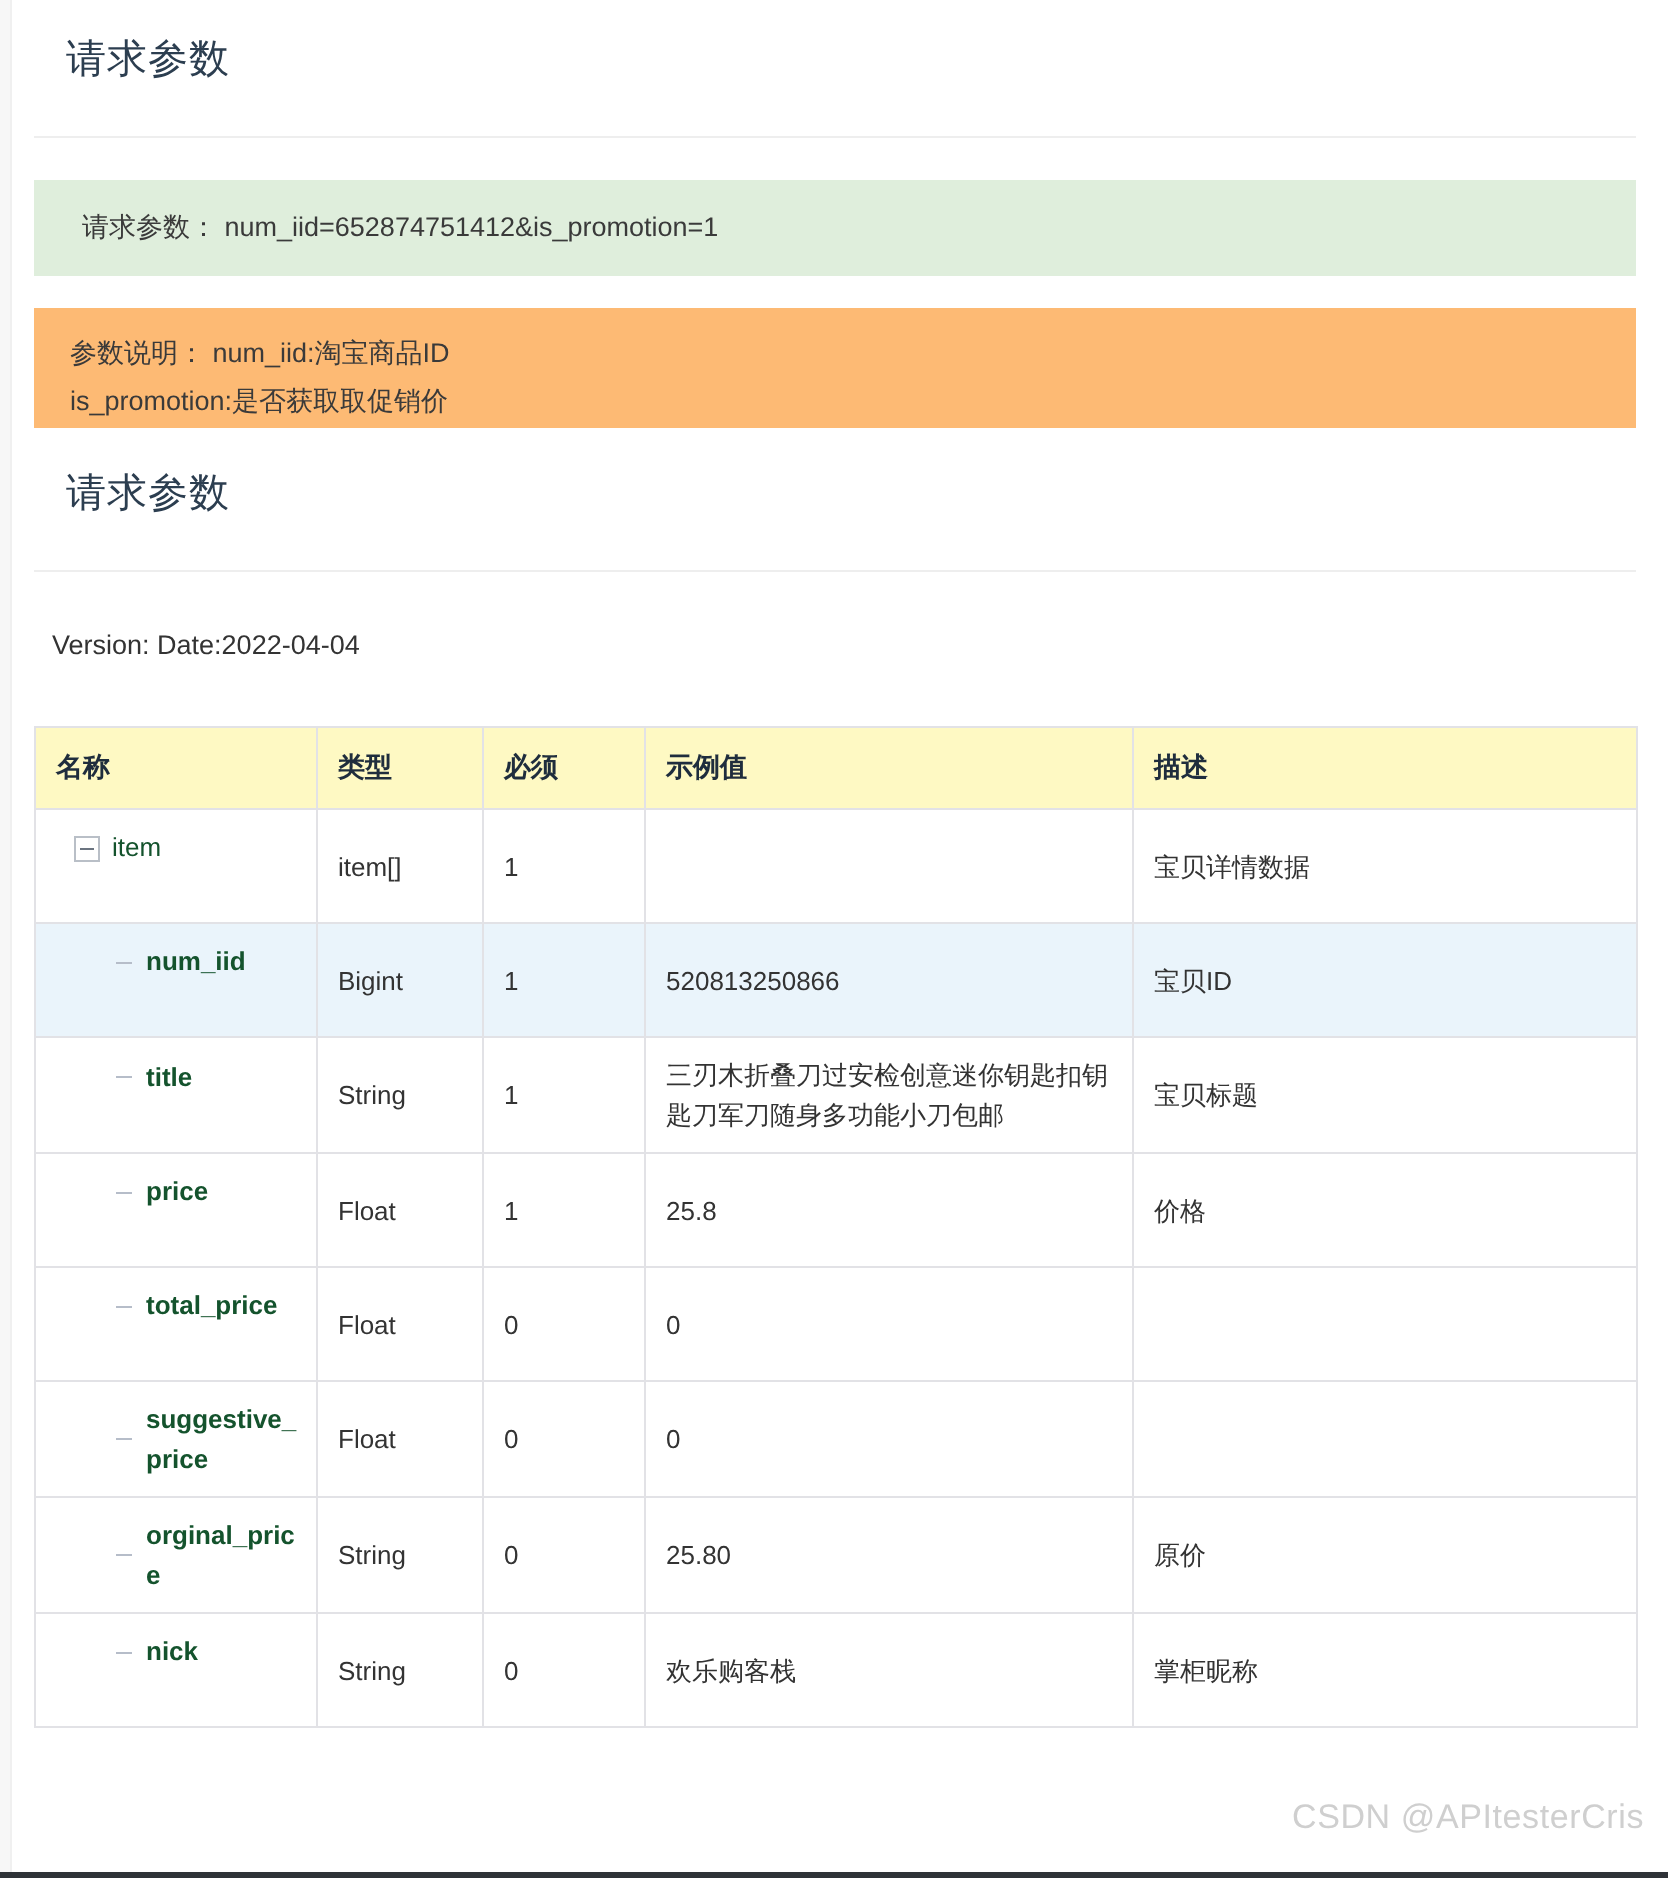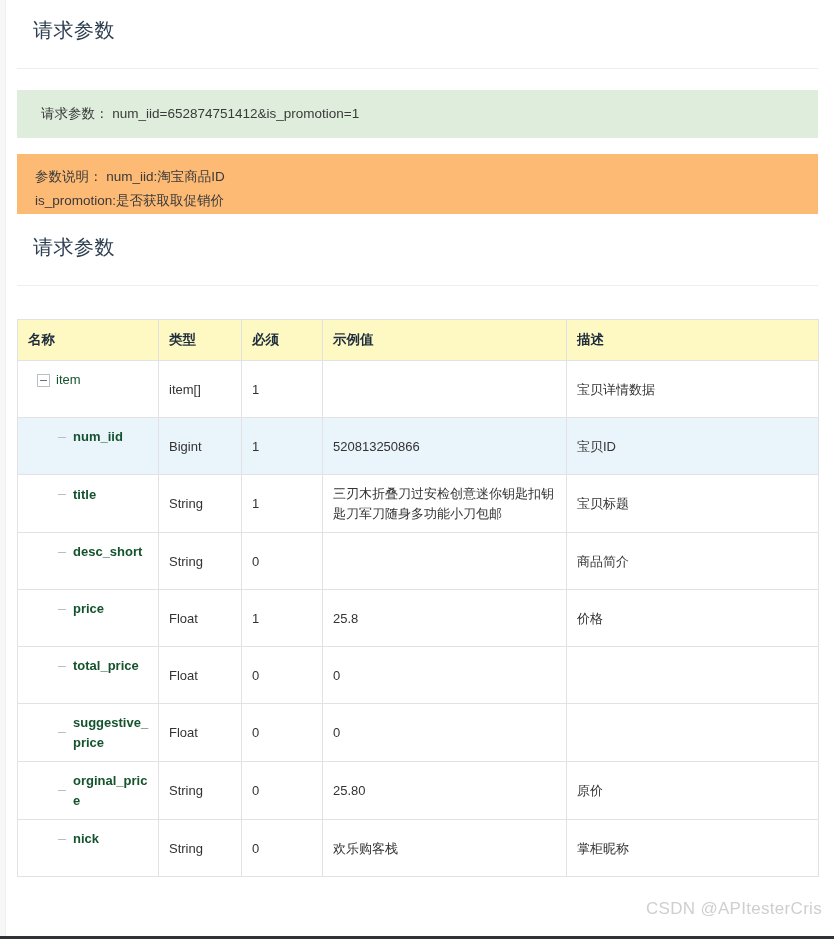--- a/index.html
+++ b/index.html
@@ -204,20 +204,21 @@
 
     <div class="callout yellow" style="margin-top:16px; height:60px; padding-top:11px;">
       <div>参数说明： num_iid:淘宝商品ID</div>
       <div>is_promotion:是否获取取促销价</div>
     </div>
 
     <div class="section-head" style="margin-top:21px;">
       <h2 class="section-title">请求参数</h2>
     </div>
 
+    <div class="version-line" style="margin-top:29px;">Version: Date:2022-04-04</div>
 
     <table class="params" style="margin-top:33px;">
       <colgroup>
         <col class="c-name">
           <col class="c-type">
           <col class="c-req">
           <col class="c-ex">
           <col class="c-desc">
       </colgroup>
       <thead>
@@ -278,37 +279,20 @@
             <td>三刃木折叠刀过安检创意迷你钥匙扣钥匙刀军刀随身多功能小刀包邮</td>
             <td>宝贝标题</td>
           </tr>
           <tr>
             <td class="name-cell">
               <div class="tree-wrap">
                 <div class="tree-child">
                   <span class="tree-gutter"></span>
                   <span class="tree-node">
                     <span class="elbow"></span>
-                    <span class="node-label">desc_short</span>
-                  </span>
-                </div>
-              </div>
-            </td>
-            <td>String</td>
-            <td>0</td>
-            <td></td>
-            <td>商品简介</td>
-          </tr>
-          <tr>
-            <td class="name-cell">
-              <div class="tree-wrap">
-                <div class="tree-child">
-                  <span class="tree-gutter"></span>
-                  <span class="tree-node">
-                    <span class="elbow"></span>
                     <span class="node-label">price</span>
                   </span>
                 </div>
               </div>
             </td>
             <td>Float</td>
             <td>1</td>
             <td>25.8</td>
             <td>价格</td>
           </tr>

